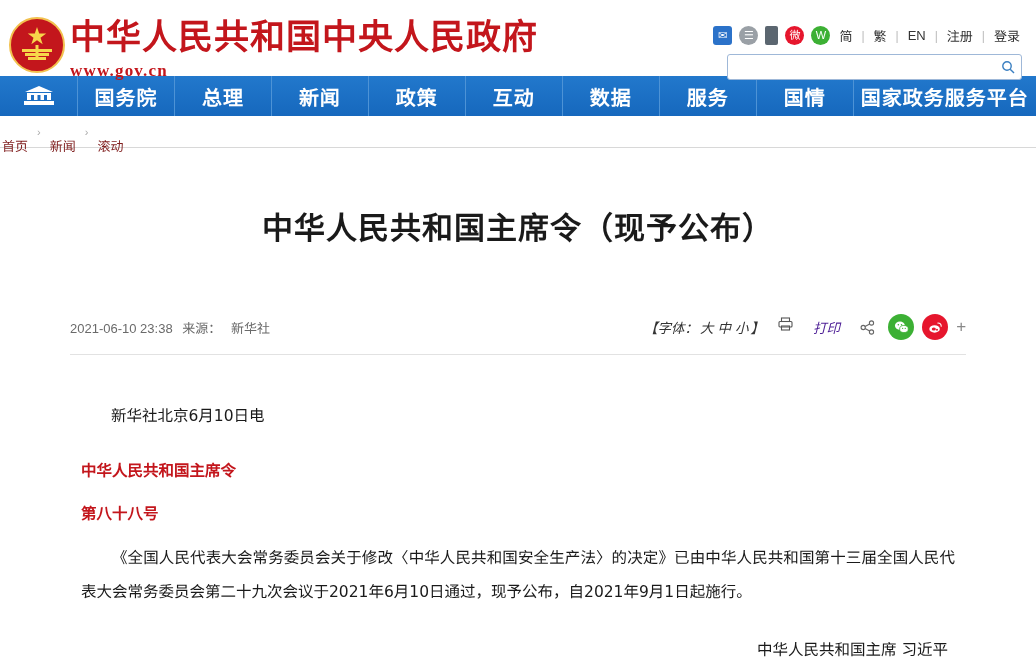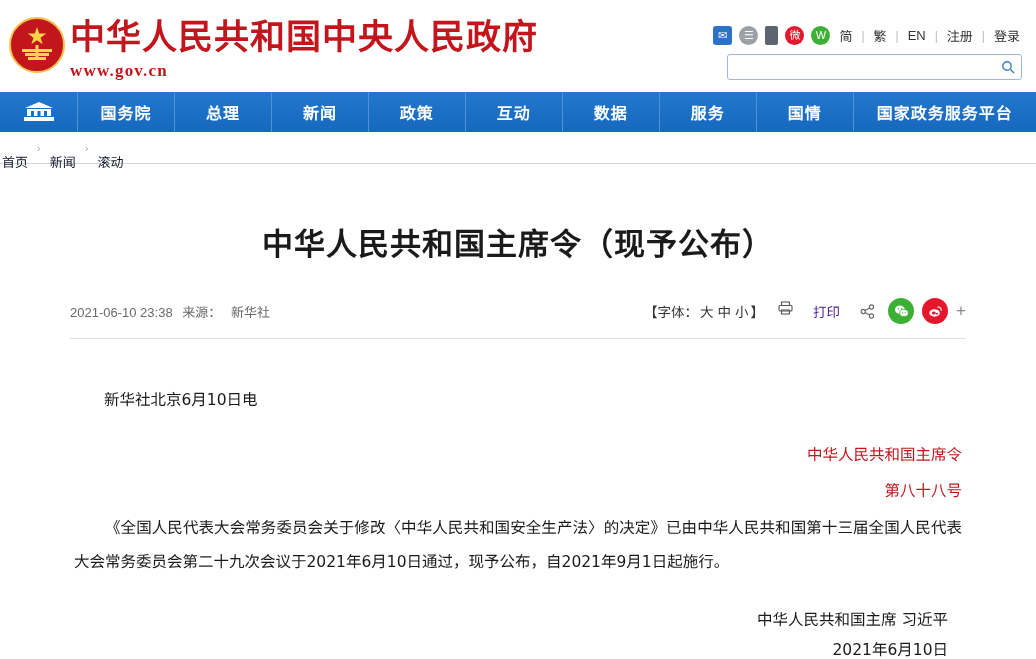--- a/index.html
+++ b/index.html
@@ -7,21 +7,21 @@
     margin: 0; padding: 0;
     width: 1036px; height: 659px;
     background: #ffffff;
     font-family: "Liberation Sans", "DejaVu Sans", sans-serif;
     overflow: hidden;
   }
 
   
   .header {
     position: relative;
-    height: 92px;
+    height: 76px;
     background: #ffffff;
     border-bottom: none;
   }
   .emblem {
     position: absolute;
     left: 8px; top: 16px;
     width: 58px; height: 58px;
   }
   .brand {
     position: absolute;
@@ -121,73 +121,74 @@
     justify-content: center;
     border-right: 1px solid #4d93d6;
   }
   .nav-home svg { display: block; }
   .nav-item {
     flex: 1;
     display: flex;
     align-items: center;
     justify-content: center;
     color: #ffffff;
-    font-size: 16px;
+    font-size: 20px;
     font-weight: bold;
     font-family: Liberation Sans, sans-serif;
     border-right: 1px solid #4d93d6;
     letter-spacing: 1px;
     cursor: pointer;
     white-space: nowrap;
   }
   .nav-item.wide { flex: 1.9; border-right: none; }
 
   
   .crumbs {
     height: 32px;
     display: flex;
     align-items: center;
     padding-left: 2px;
     font-size: 13px;
     color: #333;
     border-bottom: 1px solid #d8d8d8;
     background: #fff;
   }
-  .crumbs a { color: #0f172a; text-decoration: none; margin-top: 28px; }
+  .crumbs a { color: #7f1d1d; text-decoration: none; margin-top: 28px; }
   .crumbs .sep { color: #aaa; margin: 0 9px; font-size: 11px; }
 
   
   .article {
     padding: 0 70px;
   }
   .art-title {
     text-align: center;
     font-family: "DejaVu Sans", sans-serif;
     font-size: 31px;
     font-weight: bold;
     color: #1a1a1a;
     letter-spacing: 1px;
     margin: 58px 0 0 0;
     line-height: 44px;
   }
   .meta-row {
-    margin-top: 32px;
+    margin-top: 64px;
     display: flex;
     align-items: center;
     justify-content: space-between;
     font-size: 13px;
     color: #6a6a6a;
   }
   .meta-left span { margin-right: 6px; }
   .meta-right {
     display: flex;
     align-items: center;
     gap: 14px;
     color: #333;
     font-size: 13.5px;
+    font-style: italic;
   }
   .fontsize-group { color: #333; }
   .fontsize-group .fs { margin: 0 2px; cursor: pointer; }
   .print-btn { display: inline-flex; align-items: flex-start; gap: 20px; cursor: pointer; color: #4c1d95; }
   .share-icons { display: flex; align-items: center; gap: 8px; }
   .share-dot {
     width: 26px; height: 26px;
     border-radius: 50%;
     display: inline-flex;
     align-items: center; justify-content: center;
@@ -204,26 +205,26 @@
     border-top: 1px solid #e2e2e2;
   }
 
   .body-text {
     margin-top: 44px;
     font-family: "DejaVu Sans", sans-serif;
     font-size: 15.5px;
     color: #1a1a1a;
     line-height: 34px;
   }
-  .body-text p { margin: 4px; }
+  .body-text p { margin: 11px; }
   .indent1 { padding-left: 30px; }
   .decree-line {
-    text-align: right;
+    text-align: left;
     color: #c3161c;
-    font-weight: normal;
+    font-weight: bold;
     font-size: 15.5px;
     line-height: 32px;
   }
   .decree-block { margin-top: 22px; }
   .para { margin-top: 22px; text-indent: 2em; text-align: justify; }
   .signer {
     margin-top: 26px;
     text-align: right;
     padding-right: 18px;
     line-height: 30px;

